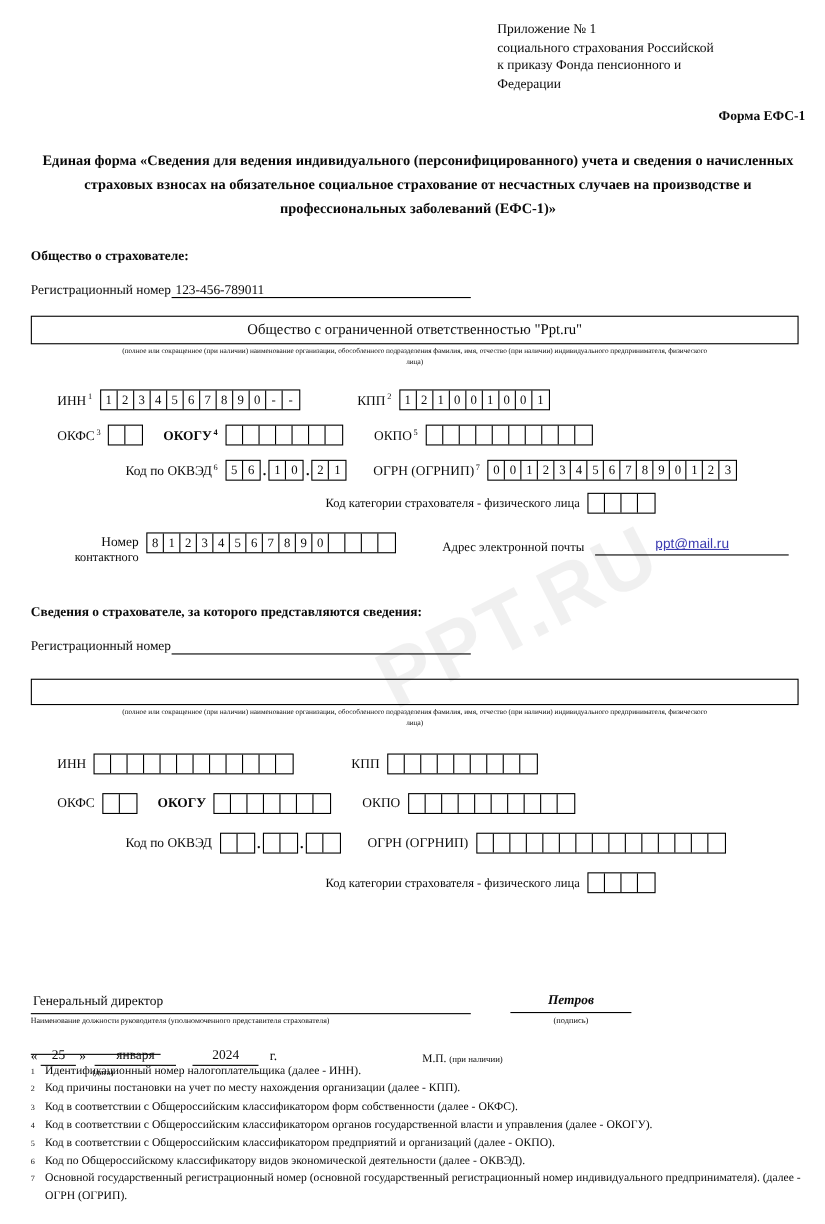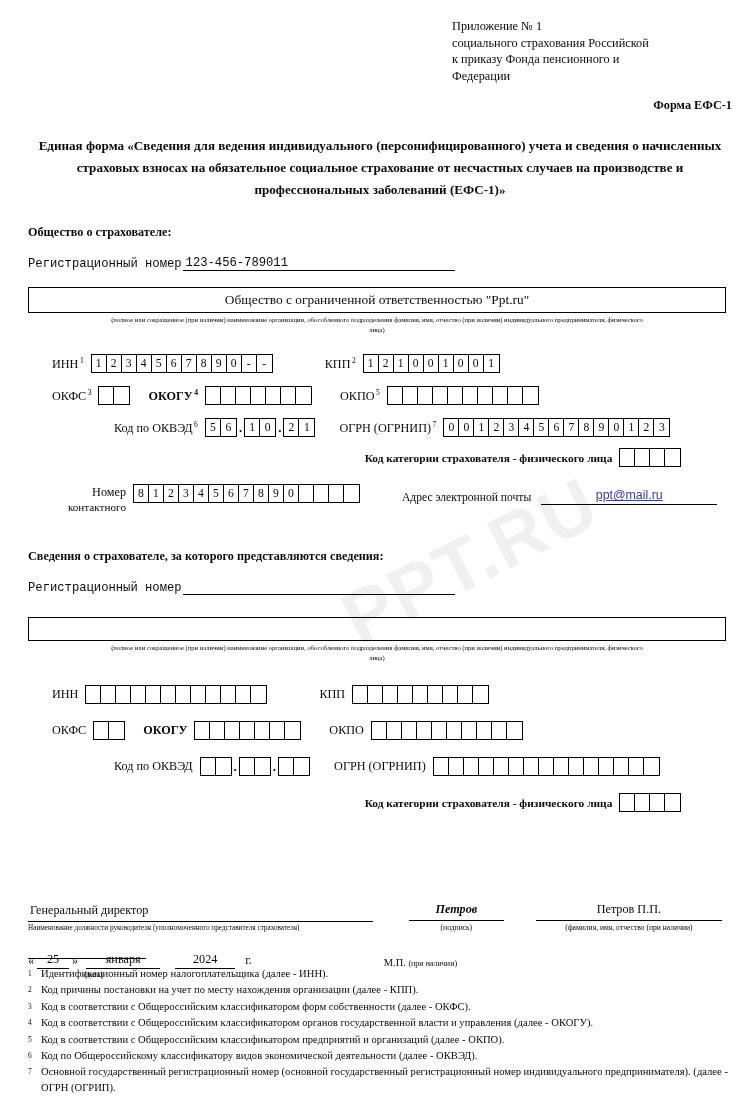--- a/index.html
+++ b/index.html
@@ -77,21 +77,20 @@
     font-weight: bold;
     font-size: 12.2px;
   }
 
   
   .regrow {
     margin: 16px 0 0 28px;
     display: flex;
     align-items: center;
     font-size: 12.2px;
-    font-family: Liberation Mono, monospace;
   }
   .reglabel { white-space: nowrap; }
   .regline {
     border-bottom: 1.6px solid #000;
     width: 272px;
     margin-left: 1px;
     padding: 0 3px 1px 3px;
     font-size: 12.2px;
     line-height: 14px;
     height: 15px;
@@ -161,24 +160,23 @@
   .r3 { margin: 13px 0 0 52px; }
 
   .gap-kpp { margin-left: 52px; }
   .gap-okogu { margin-left: 18px; font-weight: bold; }
   .gap-okpo { margin-left: 28px; }
   .gap-ogrn { margin-left: 24px; }
 
   .catrow {
     display: flex;
     align-items: center;
-    justify-content: center;
+    justify-content: flex-start;
     margin: 11px 0 0 296px;
     font-size: 11.4px;
-    font-weight: bold;
   }
 
   
   .phonerow {
     display: flex;
     align-items: flex-start;
     margin: 17px 0 0 52px;
   }
   .phonelabel {
     width: 74px;
@@ -599,24 +597,20 @@
   <div class="sigblock">
     <div class="sigrow">
       <div class="sig-post">
         <div class="val rule">Генеральный директор</div>
         <div class="cap">Наименование должности руководителя (уполномоченного представителя страхователя)</div>
       </div>
       <div class="sig-sign">
         <div class="val rule">Петров</div>
         <div class="cap">(подпись)</div>
       </div>
-      <div class="sig-name">
-        <div class="val rule">Петров П.П.</div>
-        <div class="cap">(фамилия, имя, отчество (при наличии)</div>
-      </div>
     </div>
 
     <div class="daterow">
       <span class="q">«</span>
       <span class="dfield d-day">25</span>
       <span class="q">»</span>
       <span class="dfield d-mon">января</span>
       <span class="dfield d-year">2024</span>
       <span class="d-g">г.</span>
       <span class="mp"><span>М.П.</span> <span class="small">(при наличии)</span></span>

